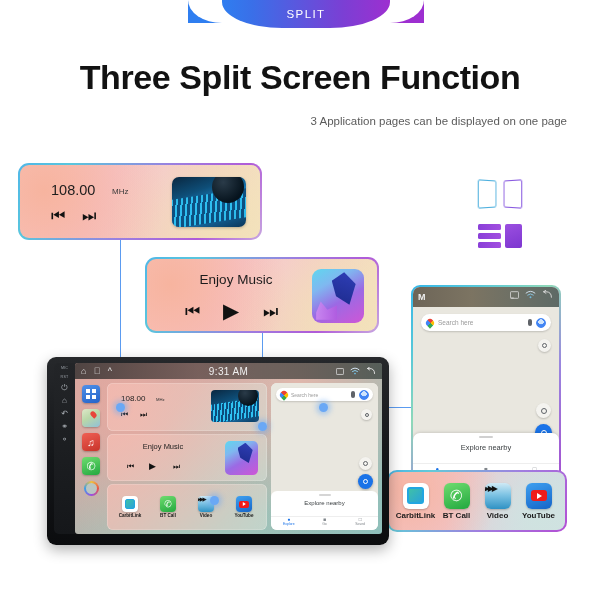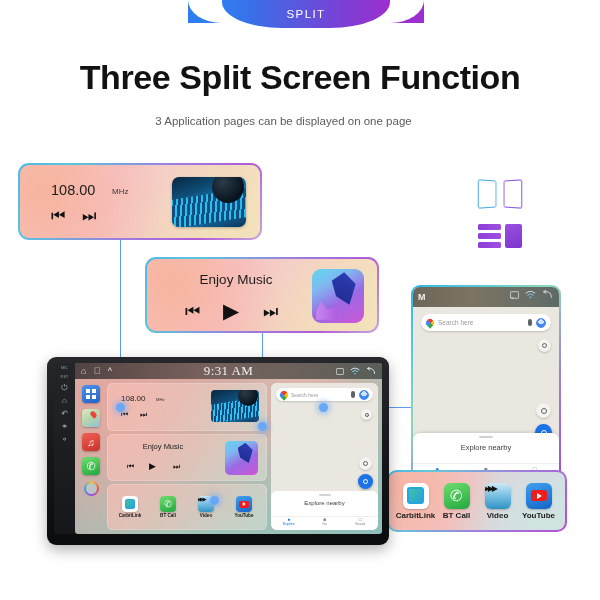--- a/index.html
+++ b/index.html
@@ -34,21 +34,21 @@
   }
   .banner-wing.left::before { left:0; box-shadow:0 0 0 60px #2f7ef0; }
   .banner-wing.right::before { right:0; box-shadow:0 0 0 60px #9d2fd0; }
 
   
   #headline {
     position:absolute; top:58px; left:0; width:600px; text-align:center;
     font-size:34px; font-weight:bold; color:#121212; letter-spacing:-0.4px;
   }
   #subhead {
-    position:absolute; top:115px; left:0; width:567px; text-align:center;
+    position:absolute; top:115px; left:0; width:567px; text-align:right;
     font-size:11.5px; color:#5b5b5b;
   }
 
   
   .widget {
     position:absolute;
     border-radius:11px;
     padding:2px;
     background:linear-gradient(125deg,#4fb7e8 0%,#59c6dd 18%,#9b7fe0 52%,#b05bd8 78%,#c7a6e0 100%);
   }
@@ -271,21 +271,21 @@
       linear-gradient(135deg,#c9a79f 0%,#c2a8a4 30%,#9fbcb4 70%,#8fc0bb 100%);
   }
   #hu-status {
     height:16px; width:100%; display:flex; align-items:center; padding:0 6px;
     background:linear-gradient(90deg,rgba(40,40,40,.78),rgba(60,50,48,.62) 40%,rgba(44,56,52,.7));
     position:relative;
   }
   #hu-status .si { color:#e6e6e6; font-size:9px; margin-right:8px; line-height:9px; }
   #hu-time {
     position:absolute; left:0; width:100%; text-align:center;
-    color:#f0f0f0; font-size:13px; letter-spacing:.4px;font-family:Liberation Serif, serif;
+    color:#f0f0f0; font-size:10px; letter-spacing:.4px;
   }
   #hu-status .right { position:absolute; right:6px; display:flex; gap:6px; align-items:center; }
   #hu-content { position:relative; height:155px; display:flex; padding:4px; gap:4px; }
   #hu-dock { width:24px; display:flex; flex-direction:column; align-items:center; gap:6px; padding-top:2px; }
   .dk { width:18px; height:18px; border-radius:4px; position:relative; box-shadow:0 1px 2px rgba(0,0,0,.25); }
   .dk-apps { background:linear-gradient(160deg,#4f90e8,#2563c8); }
   .dk-apps::before{
     content:""; position:absolute; inset:4px;
     background:
       linear-gradient(#fff,#fff) 0 0/4px 4px no-repeat,

